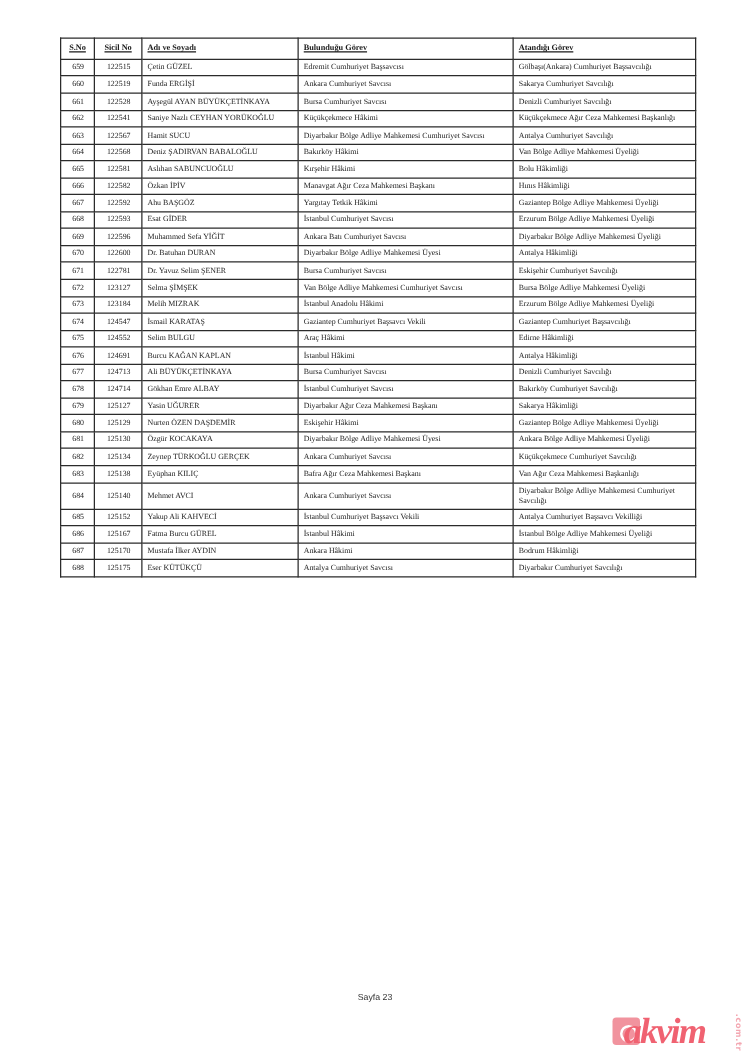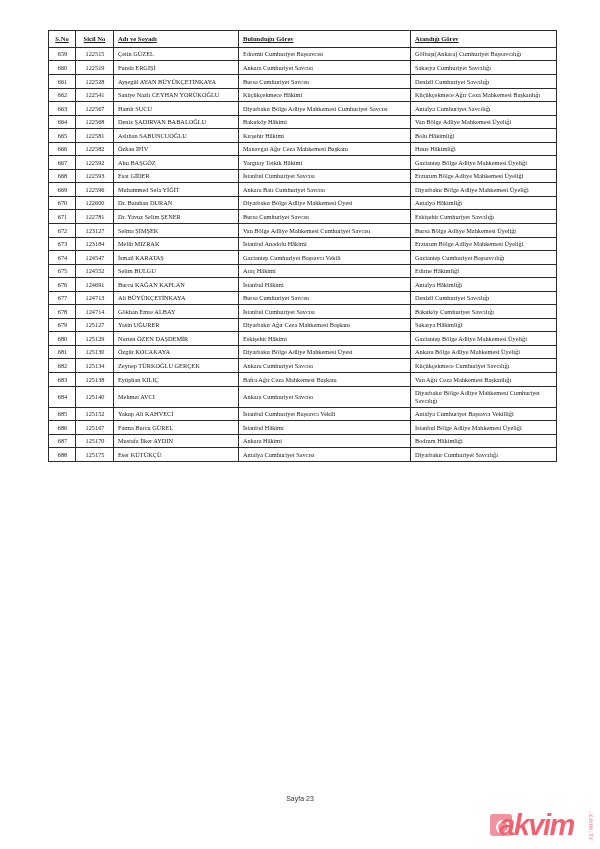--- a/index.html
+++ b/index.html
@@ -121,21 +121,21 @@
     position: absolute;
     left: 6px; top: 6px;
     width: 10px; height: 10px;
     border: 2px solid #ffffff;
     border-radius: 50%;
   }
   #watermark .wm-word {
     position: absolute;
     left: 9px;
     top: 1px;
-    font-family: Liberation Sans, sans-serif;
+    font-family: Liberation Serif, serif;
     font-weight: bold;
     font-style: italic;
     font-size: 29px;
     letter-spacing: -1.5px;
     color: #ef5566;
     line-height: 38px;
   }
   #watermark .wm-domain {
     position: absolute;
     right: 1px;

